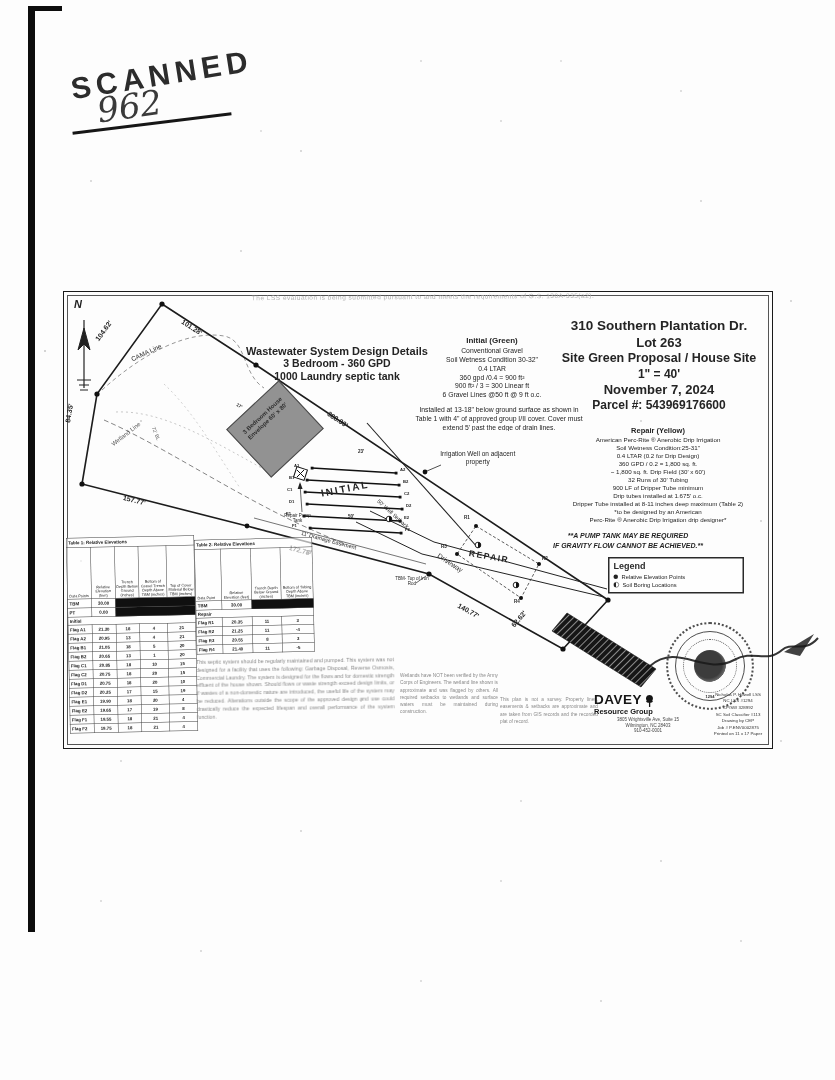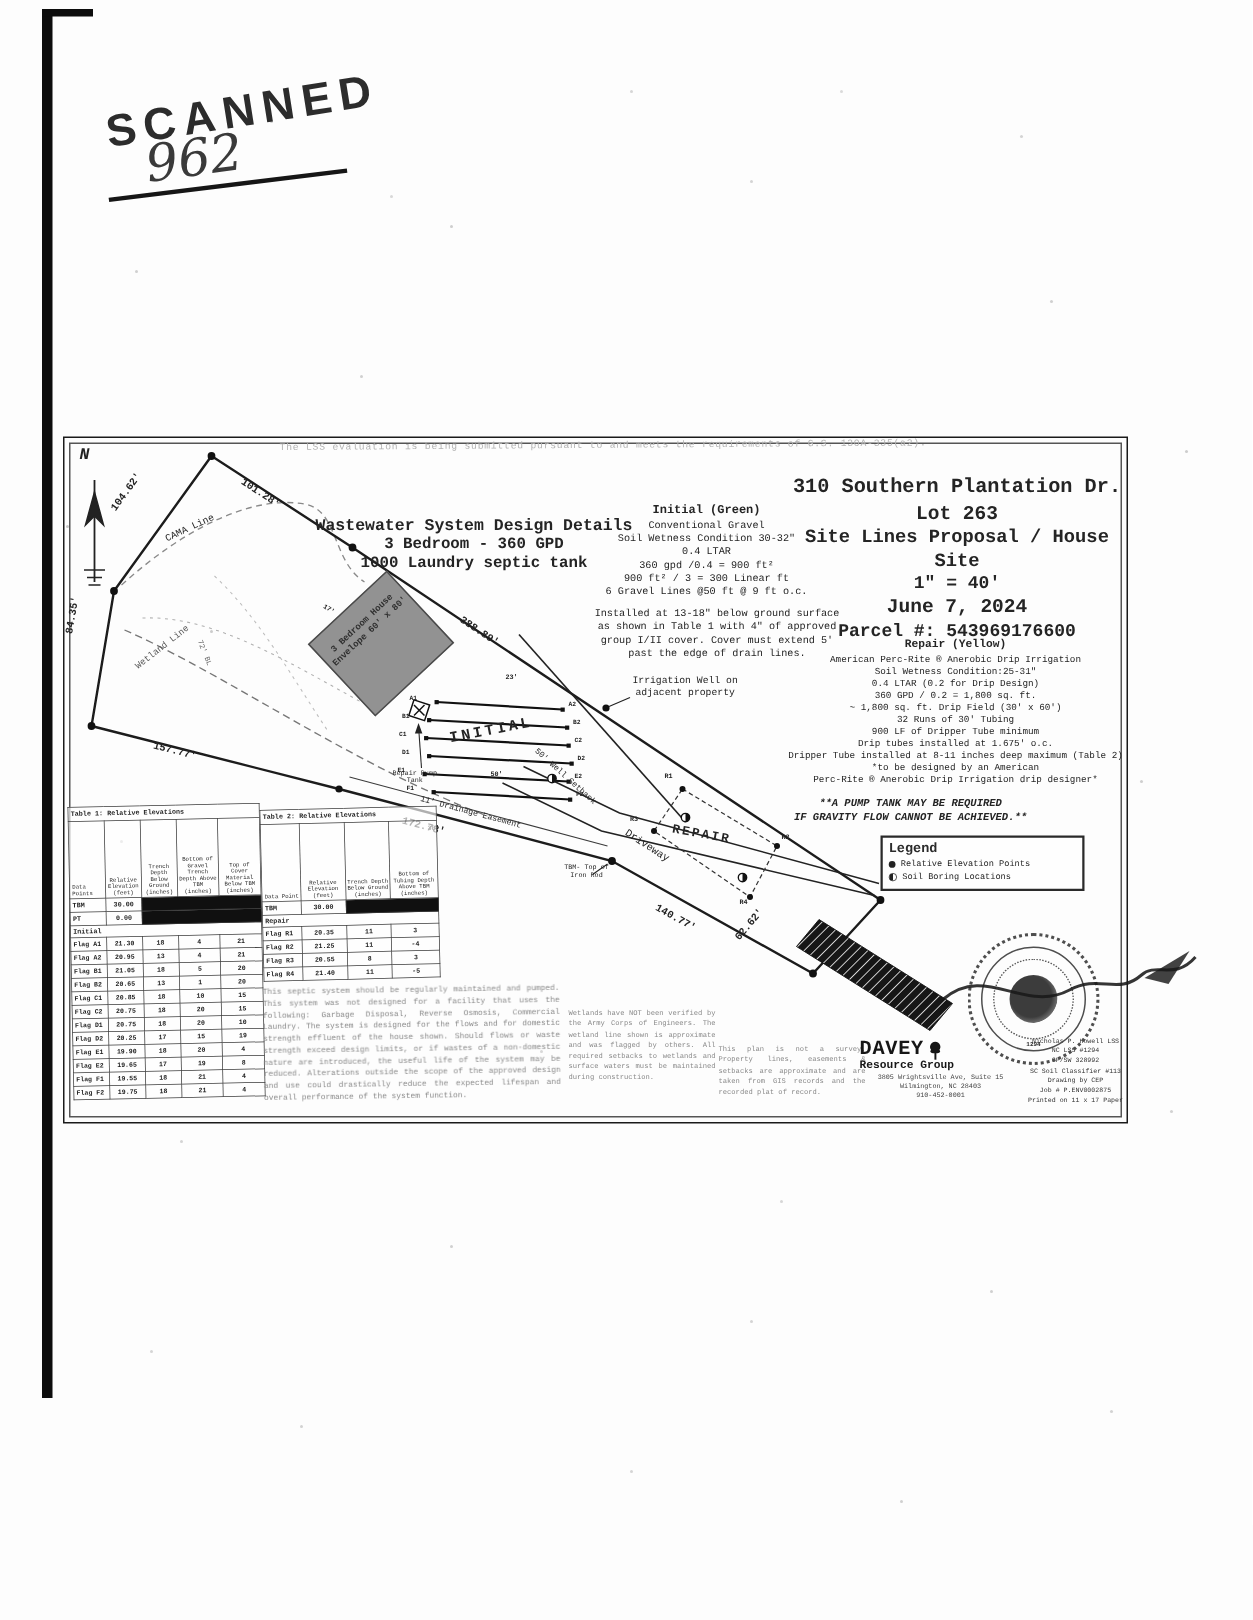--- a/index.html
+++ b/index.html
@@ -16,21 +16,21 @@
     790px 300px #cdcdcd,44px 350px #c6c6c6,240px 250px #d0d0d0,680px 90px #d4d4d4,
     420px 60px #d6d6d6,180px 80px #cfcfcf,780px 740px #d2d2d2,360px 700px #d8d8d8,
     500px 880px #d4d4d4,260px 130px #d8d8d8,560px 60px #dadada,100px 900px #d5d5d5;}
   
   .stamp{position:absolute;left:70px;top:58px;font-weight:bold;font-size:30px;letter-spacing:5px;
          color:#2c2c2c;transform:rotate(-9deg);}
   .handsig{position:absolute;left:97px;top:86px;font-family:"DejaVu Serif",serif;font-style:italic;
          font-size:34px;color:#3a3a3a;transform:rotate(-8deg);}
   .sigline{position:absolute;left:72px;top:122px;width:160px;height:3px;background:#161616;transform:rotate(-7deg);}
   
-  .sheet{position:absolute;left:42px;top:291px;width:708px;height:456px;border:1.6px solid #1a1a1a;font-family:Liberation Mono, monospace;}
+  .sheet{position:absolute;left:63px;top:291px;width:708px;height:456px;border:1.6px solid #1a1a1a;}
   .sheet-inner{position:absolute;inset:3px;border:0.8px solid #555;}
   .plan-svg{position:absolute;left:0;top:0;width:708px;height:456px;}
   .lb{position:absolute;white-space:nowrap;color:#242424;transform-origin:left top;font-size:7px;font-weight:bold;}
   .tb{position:absolute;text-align:center;transform-origin:left top;color:#242424;}
   .compliance{position:absolute;left:74px;top:3px;width:1140px;transform-origin:left top;
       transform:rotate(-0.4deg) scale(.5);font-size:13px;color:#b3b3b3;text-align:center;letter-spacing:1px;white-space:nowrap;}
   .north-n{position:absolute;left:10px;top:6px;font-size:11px;font-weight:bold;font-style:italic;color:#222;}
   .envelope{position:absolute;left:175px;top:104px;width:70px;height:64px;background:#929292;
       border:1px solid #4a4a4a;transform:rotate(-43deg);}
   .envelope-text{position:absolute;left:0;top:10px;width:140px;transform:scale(.5);transform-origin:left top;
@@ -267,23 +267,23 @@
           <div>900 ft² / 3 = 300 Linear ft</div>
           <div>6 Gravel Lines @50 ft @ 9 ft o.c.</div>
         </div>
     </div>
 
     <div class="tb blk-install">Installed at 13-18" below ground surface as shown in Table 1 with 4" of approved group I/II cover. Cover must extend 5' past the edge of drain lines.</div>
 
     <div class="tb titleblock">
       <div class="a1">310 Southern Plantation Dr.</div>
       <div class="a2">Lot 263</div>
-      <div class="a3">Site Lines Proposal / House Site</div>
+      <div class="a3">Site Green Proposal / House Site</div>
       <div class="a4">1" = 40'</div>
-      <div class="a2">June 7, 2024</div>
+      <div class="a2">November 7, 2024</div>
       <div class="a4">Parcel #: 543969176600</div>
     </div>
 
     <div class="tb blk-repair">
       <div class="t">Repair (Yellow)</div>
       <div>
           <div>American Perc-Rite ® Anerobic Drip Irrigation</div>
           <div>Soil Wetness Condition:25-31"</div>
           <div>0.4 LTAR (0.2 for Drip Design)</div>
           <div>360 GPD / 0.2 = 1,800 sq. ft.</div>

